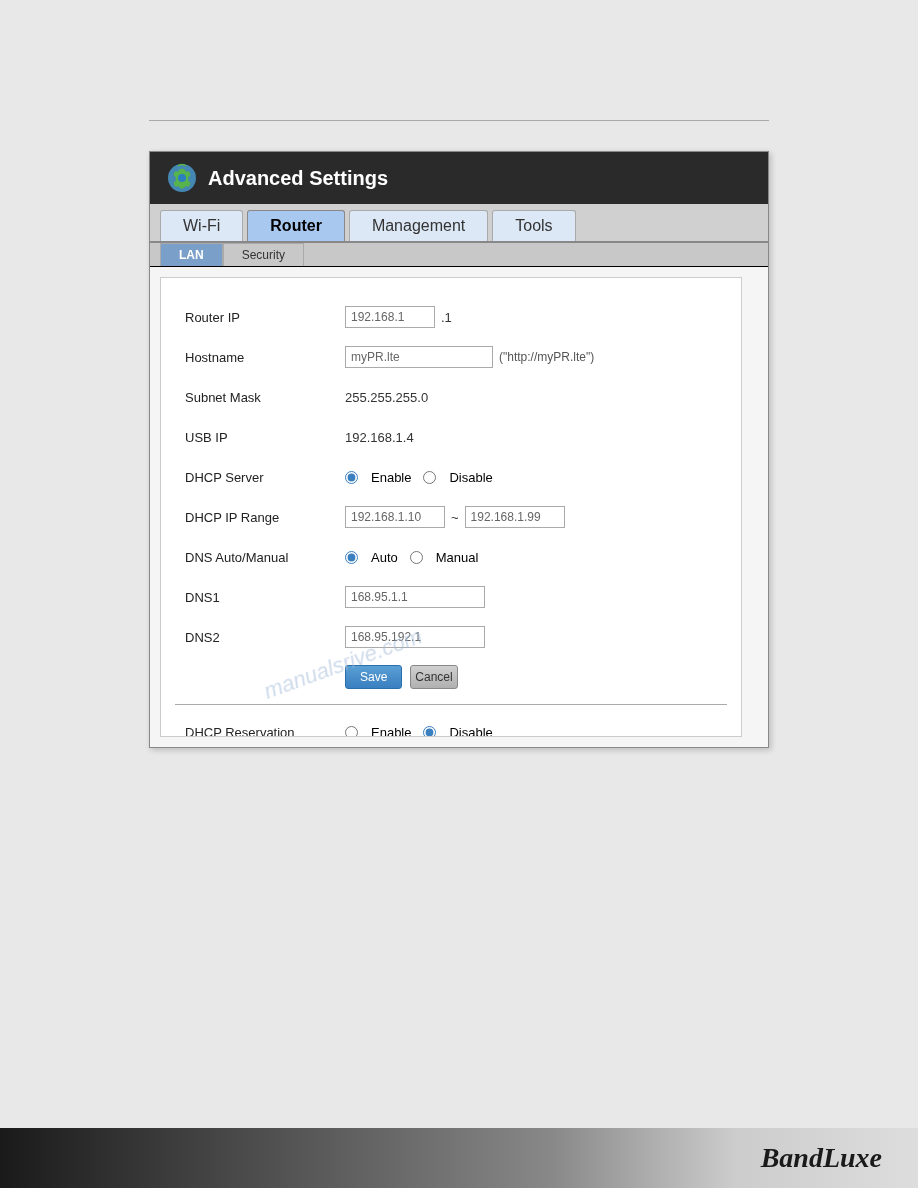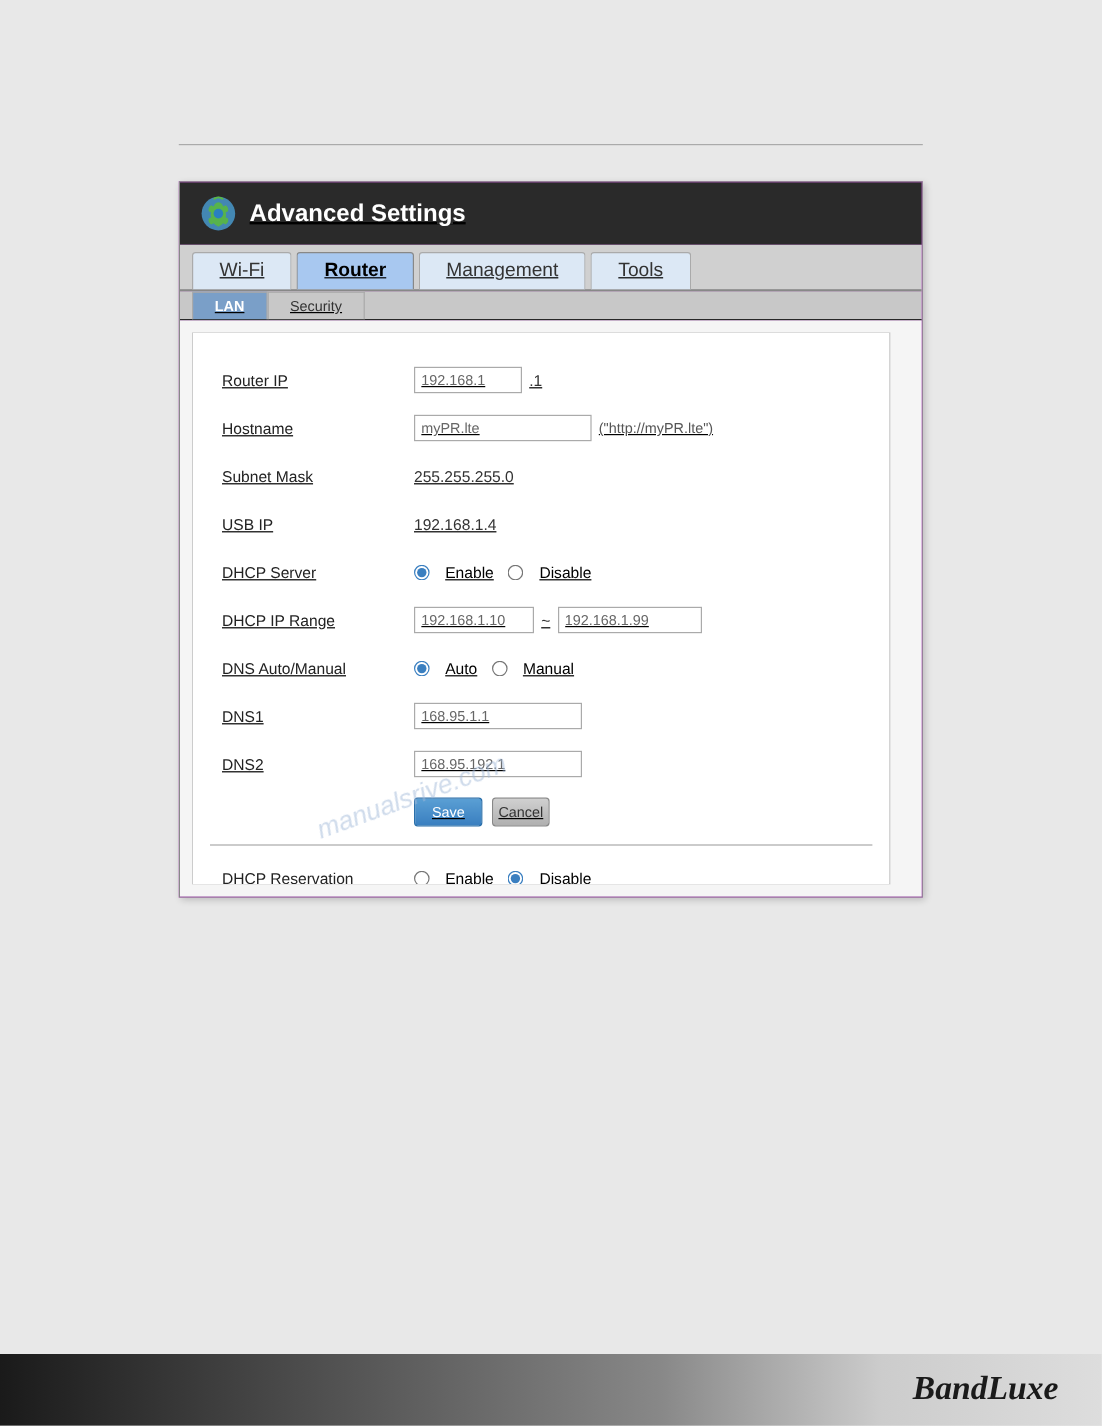--- a/index.html
+++ b/index.html
@@ -28,23 +28,22 @@
 
     .top-line {
       width: 620px;
       border-top: 1px solid #aaa;
       margin-bottom: 30px;
     }
 
     .main-panel {
       width: 620px;
       border: 1px solid #888;
-      background: #d946ef;
+      background: #fde047;
       box-shadow: 2px 2px 6px rgba(0,0,0,0.2);
-      text-decoration: underline;
     }
 
     
     .header-bar {
       background: #2a2a2a;
       display: flex;
       align-items: center;
       padding: 10px 16px;
       gap: 10px;
     }
@@ -319,21 +318,21 @@
                   <span>Disable</span>
                 </label>
               </div>
             </div>
 
             <div class="form-row">
               <span class="form-label">DHCP IP Range</span>
               <div class="form-value">
                 <input type="text" class="text-input" style="width: 100px;" value="192.168.1.10">
                 <span class="static-text">~</span>
-                <input type="text" class="text-input" style="width: 120px;" value="192.168.1.99">
+                <input type="text" class="text-input" style="width: 100px;" value="192.168.1.99">
               </div>
             </div>
 
             <div class="form-row">
               <span class="form-label">DNS Auto/Manual</span>
               <div class="form-value radio-group">
                 <label class="radio-label">
                   <input type="radio" name="dns_mode" checked="" style="">
                   <span>Auto</span>
                 </label>

